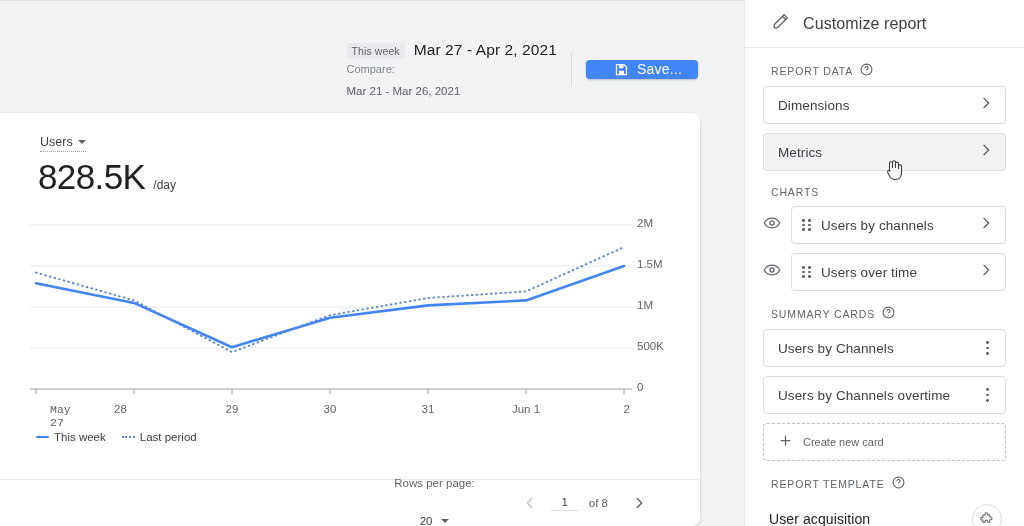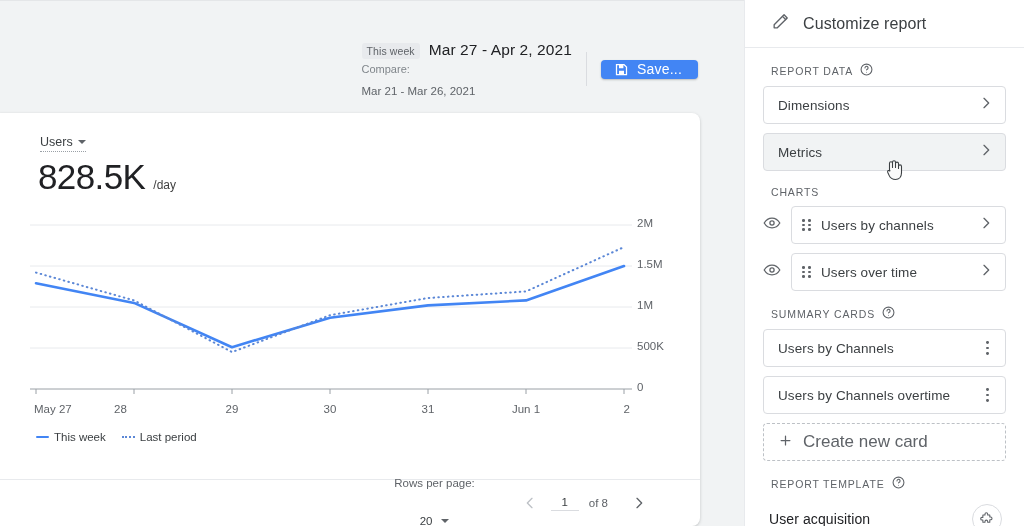--- a/index.html
+++ b/index.html
@@ -34,21 +34,21 @@
     white-space: nowrap;
   }
   .dr-main { font-size: 15.5px; color: #202124; white-space: nowrap; letter-spacing: .1px; }
   .dr-row2 { display: flex; align-items: baseline; justify-content: flex-end; gap: 10px; margin-top: 4px; flex-direction: column; }
   .dr-cmp-label { font-size: 11px; color: #80868b; white-space: nowrap; }
   .dr-cmp-val { font-size: 11.5px; color: #5f6368; white-space: nowrap; }
   .vdiv { width: 1px; height: 34px; background: #dadce0; margin: 0 14px 0 0; }
   .save-btn {
     display: inline-flex; align-items: center; gap: 8px;
     background: #4285f4; color: #fff; border: none; border-radius: 4px;
-    height: 19px; padding: 0 16px 0 13px; font-size: 14px; cursor: pointer;
+    height: 19px; padding: 0 16px 0 28px; font-size: 14px; cursor: pointer;
     box-shadow: 0 1px 2px rgba(60,64,67,.3);
     font-family: inherit; letter-spacing: .2px;
   }
   .save-btn svg { display: block; }
 
   
   .chart-card {
     position: absolute; left: -8px; top: 113px;
     width: 708px; height: 413px;
     background: #fff; border-radius: 8px;
@@ -136,21 +136,21 @@
   .chart-row .row { flex: 1; margin-bottom: 0; padding-left: 10px; }
   .dots6 { flex: 0 0 10px; display: grid; grid-template-columns: 3px 3px; gap: 2px 3px; margin-right: 9px; cursor: grab; }
   .dots6 i { width: 2.6px; height: 2.6px; background: #5f6368; border-radius: 50%; display:block; }
   .kebab { display: flex; flex-direction: column; gap: 2.4px; padding: 4px 5px; cursor: pointer; }
   .kebab i { width: 2.8px; height: 2.8px; background: #5f6368; border-radius: 50%; display: block; }
   .dashed-row {
     display: flex; align-items: center; gap: 10px; height: 38px;
     border: 1px dashed #bdc1c6; border-radius: 4px; background: #fff;
     padding: 0 14px; cursor: pointer; margin-bottom: 2px;
   }
-  .dashed-row .lbl { font-size: 17px; color: #5f6368; }
+  .dashed-row .lbl { font-size: 11px; color: #5f6368; }
   .plus { display:block; }
   .template-row {
     display: flex; align-items: center; height: 40px; padding: 0 4px 0 6px;
   }
   .template-row .lbl { flex: 1; font-size: 14px; color: #202124; letter-spacing: .1px; }
   .circ-icon {
     width: 30px; height: 30px; border-radius: 50%; border: 1px solid #dadce0;
     display: flex; align-items: center; justify-content: center; cursor: pointer;
   }
 
@@ -222,21 +222,21 @@
       </div>
 
       <div class="ylabels">
           <div class="ylabel" style="top: 168px; left: 0px;">0</div>
           <div class="ylabel" style="top: 127px; left: 0px;">500K</div>
           <div class="ylabel" style="top: 86px; left: 0px;">1M</div>
           <div class="ylabel" style="top: 45px; left: 0px;">1.5M</div>
           <div class="ylabel" style="top: 4px; left: 0px;">2M</div>
         </div>
       <div class="xlabels">
-          <div class="xlabel" style="left: 42px; width: 40px; text-align: left;">May 27</div>
+          <div class="xlabel" style="left: 58px; width: 40px; text-align: left; font-family: Liberation Mono, monospace;">May 27</div>
           <div class="xlabel" style="left: 122px; width: 40px; ">28</div>
           <div class="xlabel" style="left: 220px; width: 40px; text-align: center;">29</div>
           <div class="xlabel" style="left: 318px; width: 40px; text-align: center;">30</div>
           <div class="xlabel" style="left: 416px; width: 40px; text-align: center;">31</div>
           <div class="xlabel" style="left: 514px; width: 40px; text-align: center;">Jun 1</div>
           <div class="xlabel" style="left: 598px; width: 40px; text-align: right;">2</div>
         </div>
 
       <div class="legend">
         <span class="legend-item">

